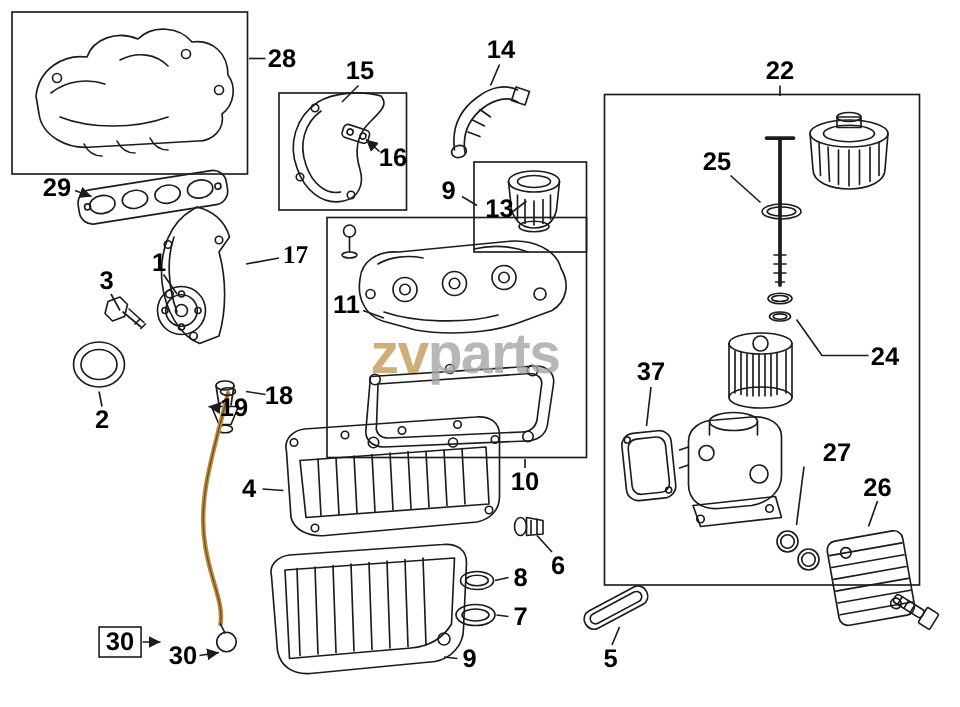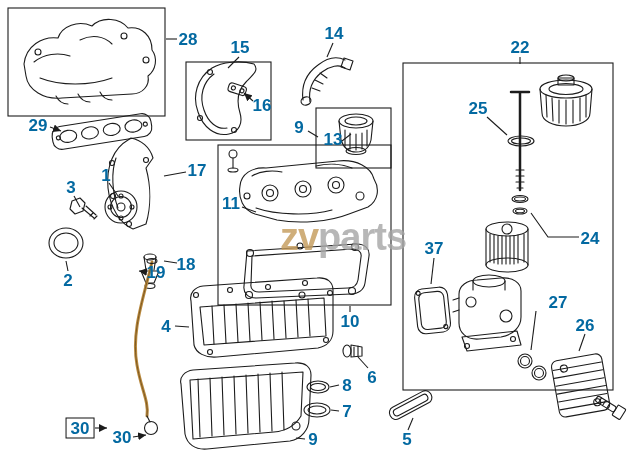--- a/index.html
+++ b/index.html
@@ -3,21 +3,21 @@
 <meta charset="utf-8">
 <style>
   * { margin:0; padding:0; box-sizing:border-box; }
   html,body { background:#ffffff; font-family:"Liberation Sans", sans-serif; }
   .stage {
     position:relative; width:640px; height:471px; background:#ffffff; overflow:hidden;
   }
   .art { position:absolute; left:0; top:0; }
   .callout {
     position:absolute; transform:translate(-50%,-50%);
-    font-size:17px; font-weight:600; color:#0369a1; line-height:1;
+    font-size:17px; font-weight:600; color:#000000; line-height:1;
     user-select:none; cursor:pointer; background:rgba(255,255,255,.0);
   }
   .callout.boxed { border:1.5px solid #111; padding:1px 4px; }
   .watermark {
     position:absolute; transform:translate(-50%,-50%);
     font-size:38px; font-weight:700; letter-spacing:-1px; opacity:.8;
     white-space:nowrap; pointer-events:none;
   }
   .wm-zv   { color:#c49a5a; }
   .wm-parts{ color:#a6a6a6; }
@@ -310,41 +310,41 @@
       <path d="M434,258 L431,284"></path>
       <path d="M579,237 L548,237 L531,213"></path>
       <path d="M487,117 L507,135"></path>
       <path d="M585,334 L579,351"></path>
       <path d="M536,311 L531,350"></path>
       <path d="M177,39 L166,39"></path>
       <path d="M50,127 L61,131" marker-end="url(#arr)"></path>
     </g>
   </svg>
 
-  <div class="watermark" style="left:310px; top:237px;margin-left:33px;">
+  <div class="watermark" style="left:310px; top:237px;">
     <span class="wm-zv">zv</span><span class="wm-parts">parts</span>
   </div>
 
   <span class="callout" style="left:106px; top:175px;">1</span>
   <span class="callout" style="left:68px;  top:280px;">2</span>
   <span class="callout" style="left:71px;  top:187px;">3</span>
   <span class="callout" style="left:166px; top:326px;">4</span>
   <span class="callout" style="left:407px; top:439px;">5</span>
   <span class="callout" style="left:372px; top:377px;">6</span>
   <span class="callout" style="left:347px; top:411px;">7</span>
   <span class="callout" style="left:347px; top:385px;">8</span>
   <span class="callout" style="left:313px; top:439px;">9</span>
   <span class="callout" style="left:350px; top:321px;">10</span>
   <span class="callout" style="left:231px; top:203px;">11</span>
   <span class="callout" style="left:299px; top:127px;">9</span>
   <span class="callout" style="left:333px; top:139px;">13</span>
   <span class="callout" style="left:334px; top:33px;">14</span>
   <span class="callout" style="left:240px; top:47px;">15</span>
   <span class="callout" style="left:262px; top:105px;">16</span>
-  <span class="callout" style="left:197px; top:170px;">17</span>
+  <span class="callout" style="left:197px; top:170px;font-family:Liberation Serif, serif;">17</span>
   <span class="callout" style="left:186px; top:264px;">18</span>
   <span class="callout" style="left:156px; top:272px;">19</span>
   <span class="callout boxed" style="left:80px; top:428px;">30</span>
   <span class="callout" style="left:122px; top:437px;">30</span>
   <span class="callout" style="left:520px; top:47px;">22</span>
   <span class="callout" style="left:434px; top:248px;">37</span>
   <span class="callout" style="left:590px; top:238px;">24</span>
   <span class="callout" style="left:478px; top:108px;">25</span>
   <span class="callout" style="left:585px; top:325px;">26</span>
   <span class="callout" style="left:536px; top:302px;margin-left:22px;">27</span>

